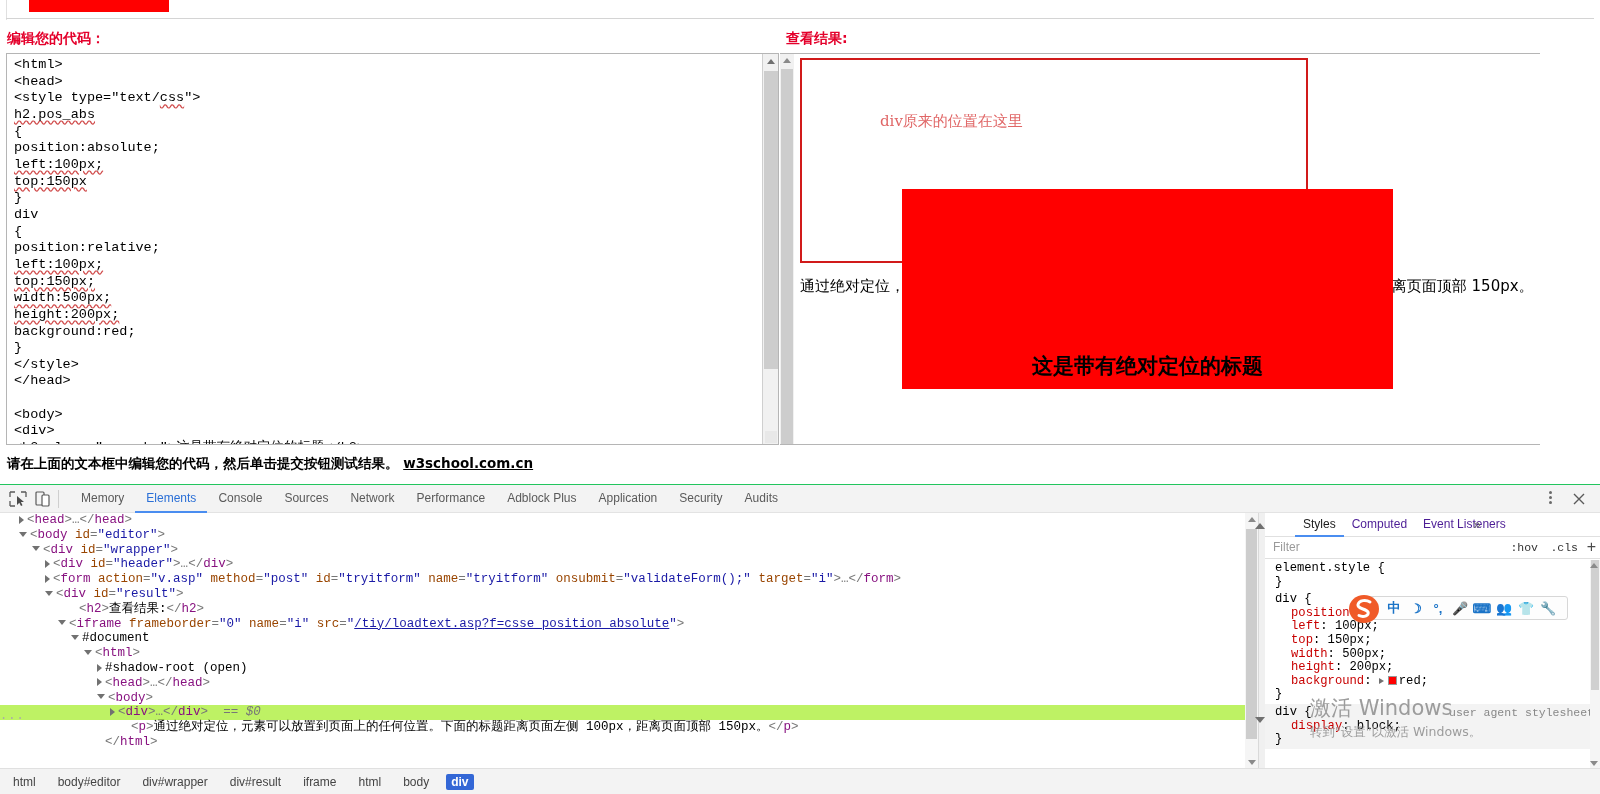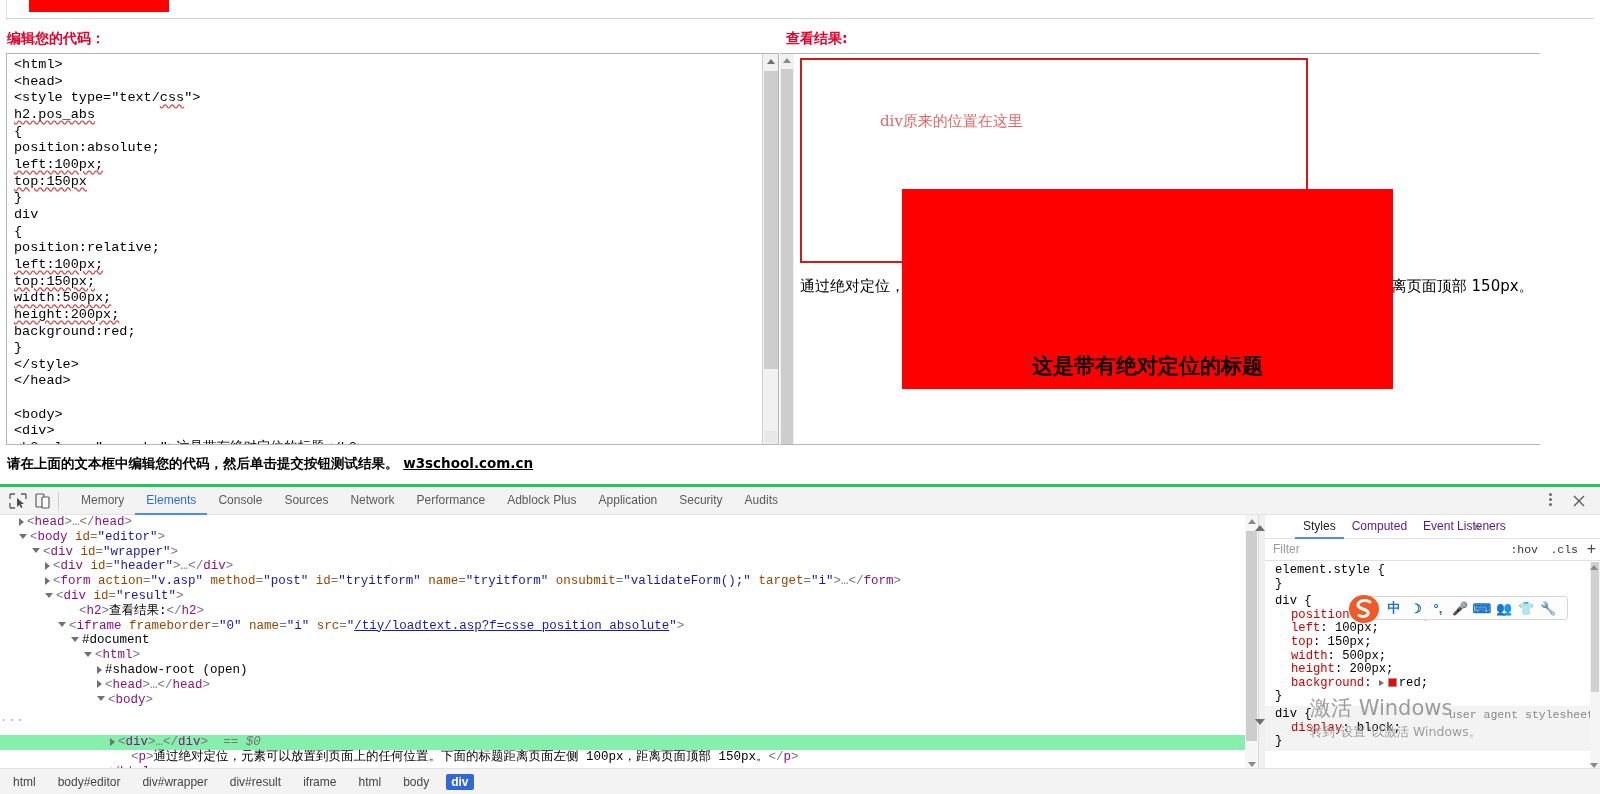--- a/index.html
+++ b/index.html
@@ -87,21 +87,21 @@
 
   #footer-note {
     position:absolute; left:7px; top:455px; font-size:13.5px; font-weight:bold; color:#000;
     font-family:"DejaVu Sans","Liberation Sans",sans-serif;
   }
   #footer-note a { color:#000; text-decoration:underline; }
 
   
   #devtools {
     position:absolute; left:0; top:484px; width:1600px; height:310px;
-    background:#ffffff; border-top:3px solid #22c55e;
+    background:#ffffff; border-top:1px solid #22c55e;
     font-family:"Liberation Sans", sans-serif;
   }
   #dt-toolbar {
     position:relative; height:28px; border-bottom:1px solid #e3e3e3; background:#f3f3f3;
   }
   .dt-icon-btn { position:absolute; top:5px; width:20px; height:18px; cursor:pointer; }
   #dt-inspect { left:8px; }
   #dt-device  { left:33px; }
   #dt-sep { position:absolute; left:58px; top:5px; width:1px; height:18px; background:#cfcfcf; }
   #dt-tabs { position:absolute; left:70px; top:0; height:28px; }
@@ -116,21 +116,21 @@
 
   #dt-body { position:relative; height:256px; }
 
   
   #dom-pane {
     position:absolute; left:0; top:0; width:1258px; height:256px; overflow:hidden;
     font-family:"Liberation Mono","DejaVu Sans Mono",monospace; font-size:12.5px; line-height:14.8px;
     background:#fff;
   }
   .node { position:relative; white-space:pre; padding-left:0; height:14.8px; }
-  .node.sel { background:#86efac;margin-top:28px; }
+  .node.sel { background:#bef264; }
   .tw { display:inline-block; width:0;height:0; vertical-align:middle; margin-right:3px;
         border-top:4px solid transparent; border-bottom:4px solid transparent; border-left:5px solid #717171; }
   .tw.open { border-left:4px solid transparent; border-right:4px solid transparent;
              border-top:5px solid #717171; border-bottom:0; margin-bottom:1px; }
   .tw.none { border:0; width:5px; height:8px; }
   .tag  { color:#881280; }
   .attr { color:#994500; }
   .val  { color:#1a1aa6; }
   .txt  { color:#000; }
   .punc { color:#777; }

